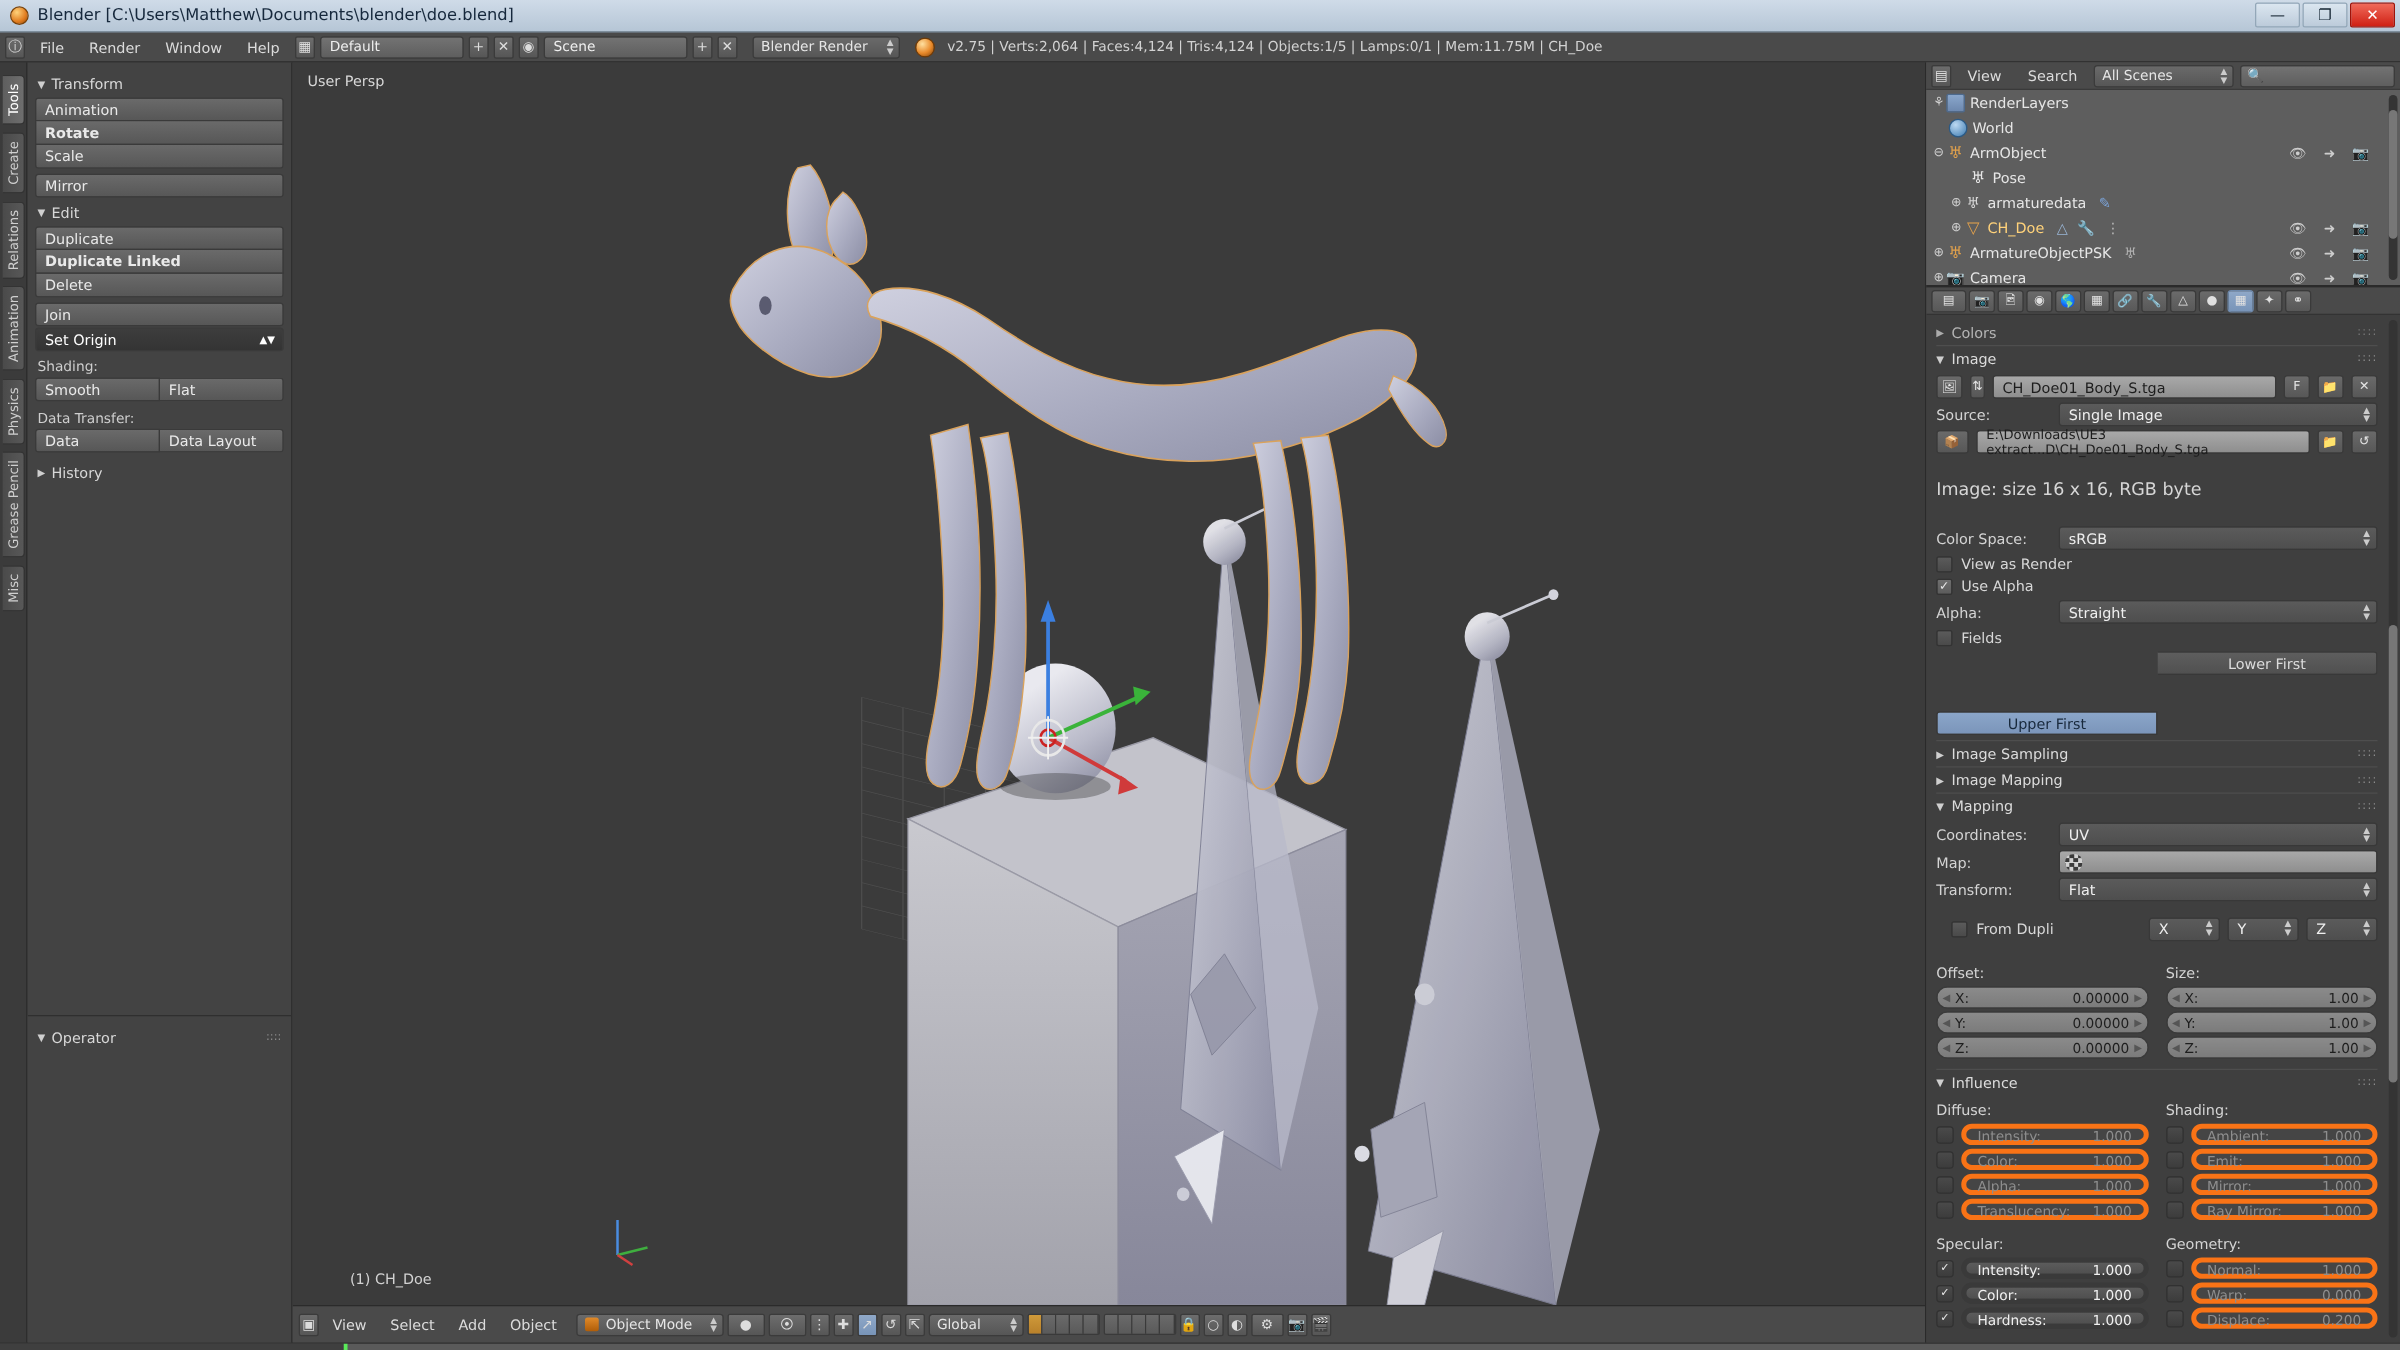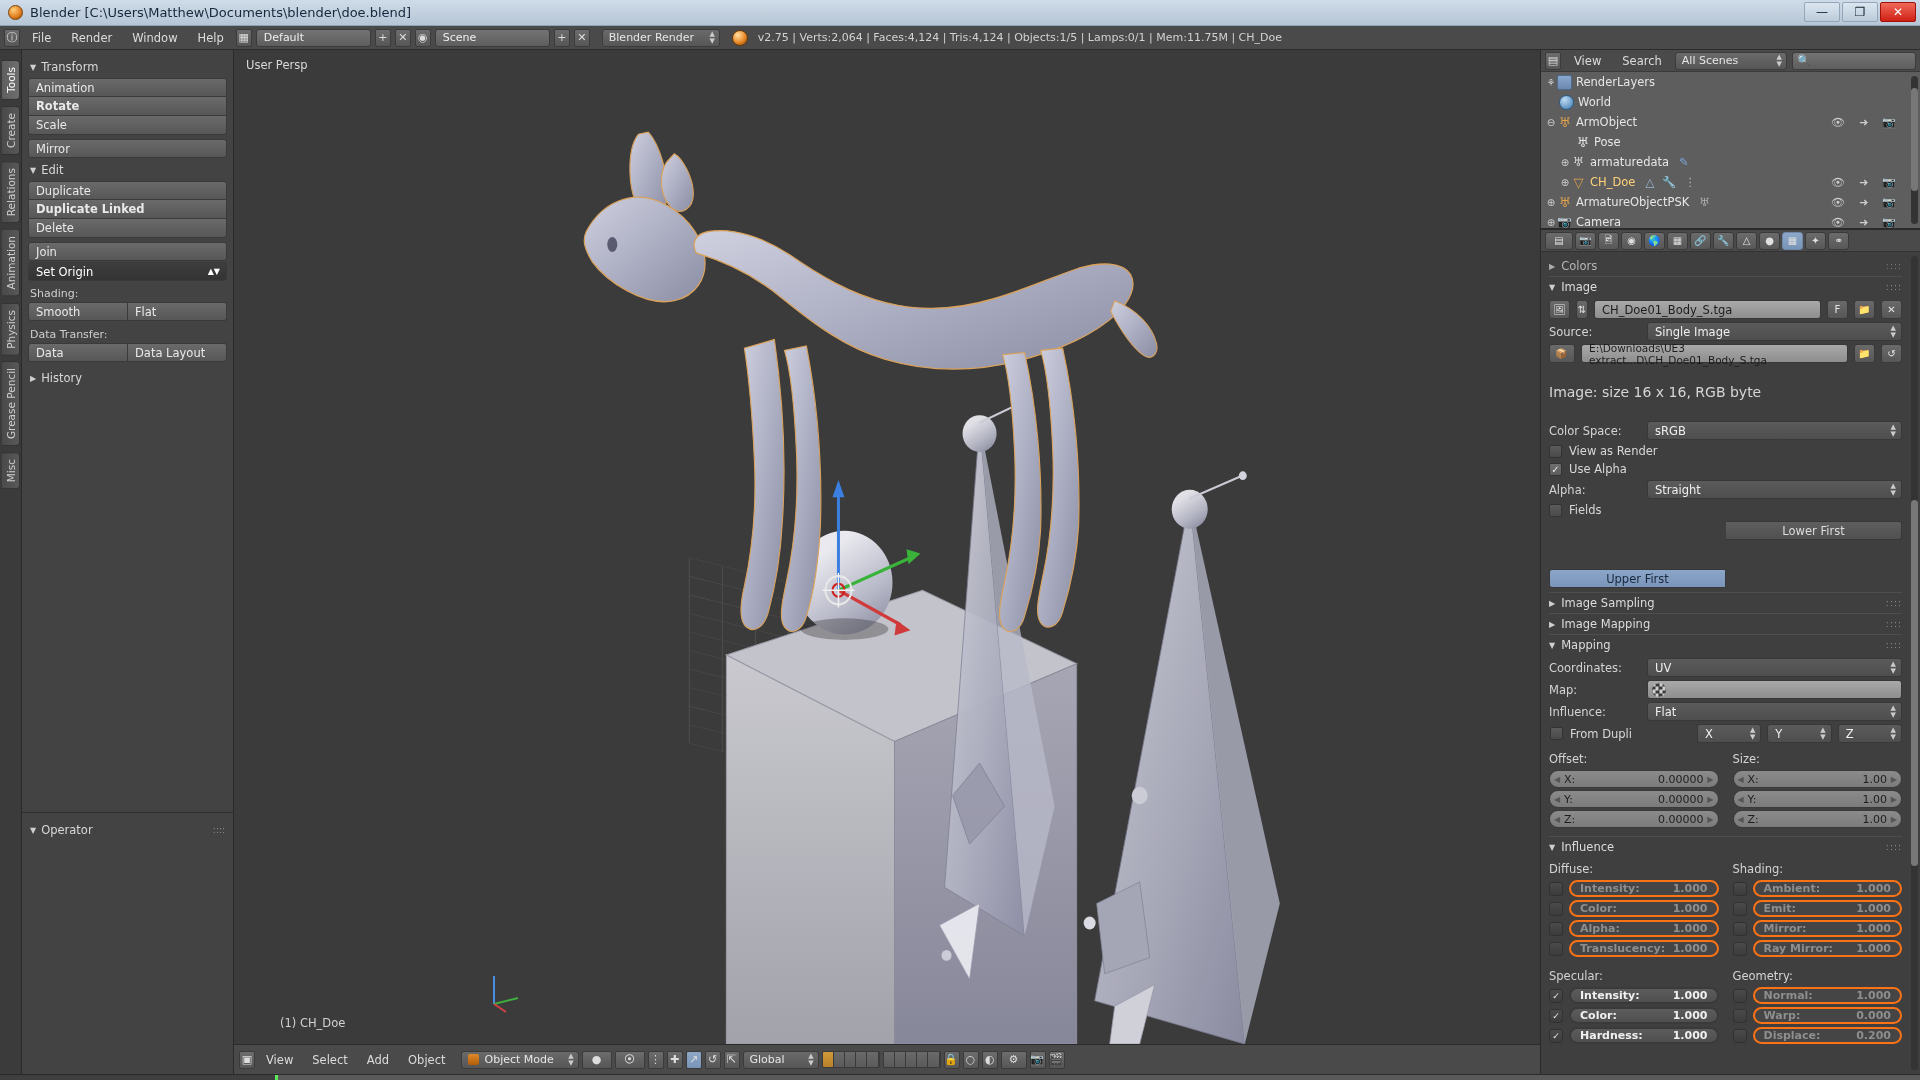--- a/index.html
+++ b/index.html
@@ -139,23 +139,23 @@
   .numf { height:18px; background:linear-gradient(#8b8b8b,#7b7b7b); border:1px solid #3a3a3a;
     border-radius:9px; display:flex; align-items:center; justify-content:space-between;
     padding:0 8px; color:#1e1e1e; font-size:11px; margin-bottom:2px; position:relative;}
   .numf .lt{position:absolute;left:4px;font-size:8px;color:#555;}
   .numf .gt{position:absolute;right:4px;font-size:8px;color:#555;}
   .numf .nm{margin-left:6px;} .numf .vv{margin-right:6px;}
   .influ-row { display:flex; align-items:center; gap:6px; margin-bottom:3px;}
   .influ-row .sl { width:14px; height:14px; border-radius:3px;
     background:linear-gradient(#4a4a4a,#3c3c3c); border:1px solid #313131;
     display:flex; align-items:center; justify-content:center; font-size:9px; color:#e8e8e8;}
-  .influ-bar { flex:1; height:17px; border-radius:9px; border:2px solid #f97316;
-    background:#454545; display:flex; align-items:center; justify-content:space-between;
-    padding:0 9px; font-size:11px; color:#8e8e8e;font-weight:bold;}
+  .influ-bar { flex:1; height:17px; border-radius:9px; border:4px solid #f97316;
+    background:#454545; display:flex; justify-content:space-between;
+    padding:0 9px; font-size:11px; color:#8e8e8e;}
   .influ-bar.act { background:linear-gradient(#5c5c5c,#4f4f4f); color:#f0f0f0;
     border-color:#3a3a3a; }
   .colhead { color:#d4d4d4; font-size:11.5px; margin:5px 0 4px 0;}
 
   
   #timeline { height:56px; background:#434343; border-top:1px solid #2a2a2a;
     display:flex; flex-direction:column;}
   #tl-track { height:34px; background:#5a5a5a; position:relative; }
   #tl-track .before { position:absolute; left:0; top:0; bottom:0; width:275px; background:#3f3f3f;}
   #tl-track .playhead { position:absolute; left:275px; top:0; bottom:0; width:3px; background:#5aeb5a;}
@@ -645,28 +645,28 @@
         </div>
         <div class="prow">
           <div class="plabel">Map:</div>
           <div class="pfield light" style="padding-left:24px;position:relative">
             <span style="position:absolute;left:4px;top:2px;width:14px;height:14px;border-radius:50%;
                          background:repeating-conic-gradient(#3a3a3a 0 25%,#d0d0d0 0 50%) 50%/7px 7px"></span>
             <span></span>
           </div>
         </div>
         <div class="prow">
-          <div class="plabel">Influence:</div>
+          <div class="plabel">Transform:</div>
           <div class="pfield">
             <span>Flat</span>
             <span class="arw">▲<br>▼</span>
           </div>
         </div>
         <div class="prow">
-          <div class="chkrow" style="width:140px;margin:1px">
+          <div class="chkrow" style="width:140px;margin:12px">
             <span class="chk"></span>
             <span>From Dupli</span>
           </div>
           <div class="pfield" style="flex:1">
             <span>X</span>
             <span class="arw">▲<br>▼</span>
           </div>
           <div class="pfield" style="flex:1">
             <span>Y</span>
             <span class="arw">▲<br>▼</span>

